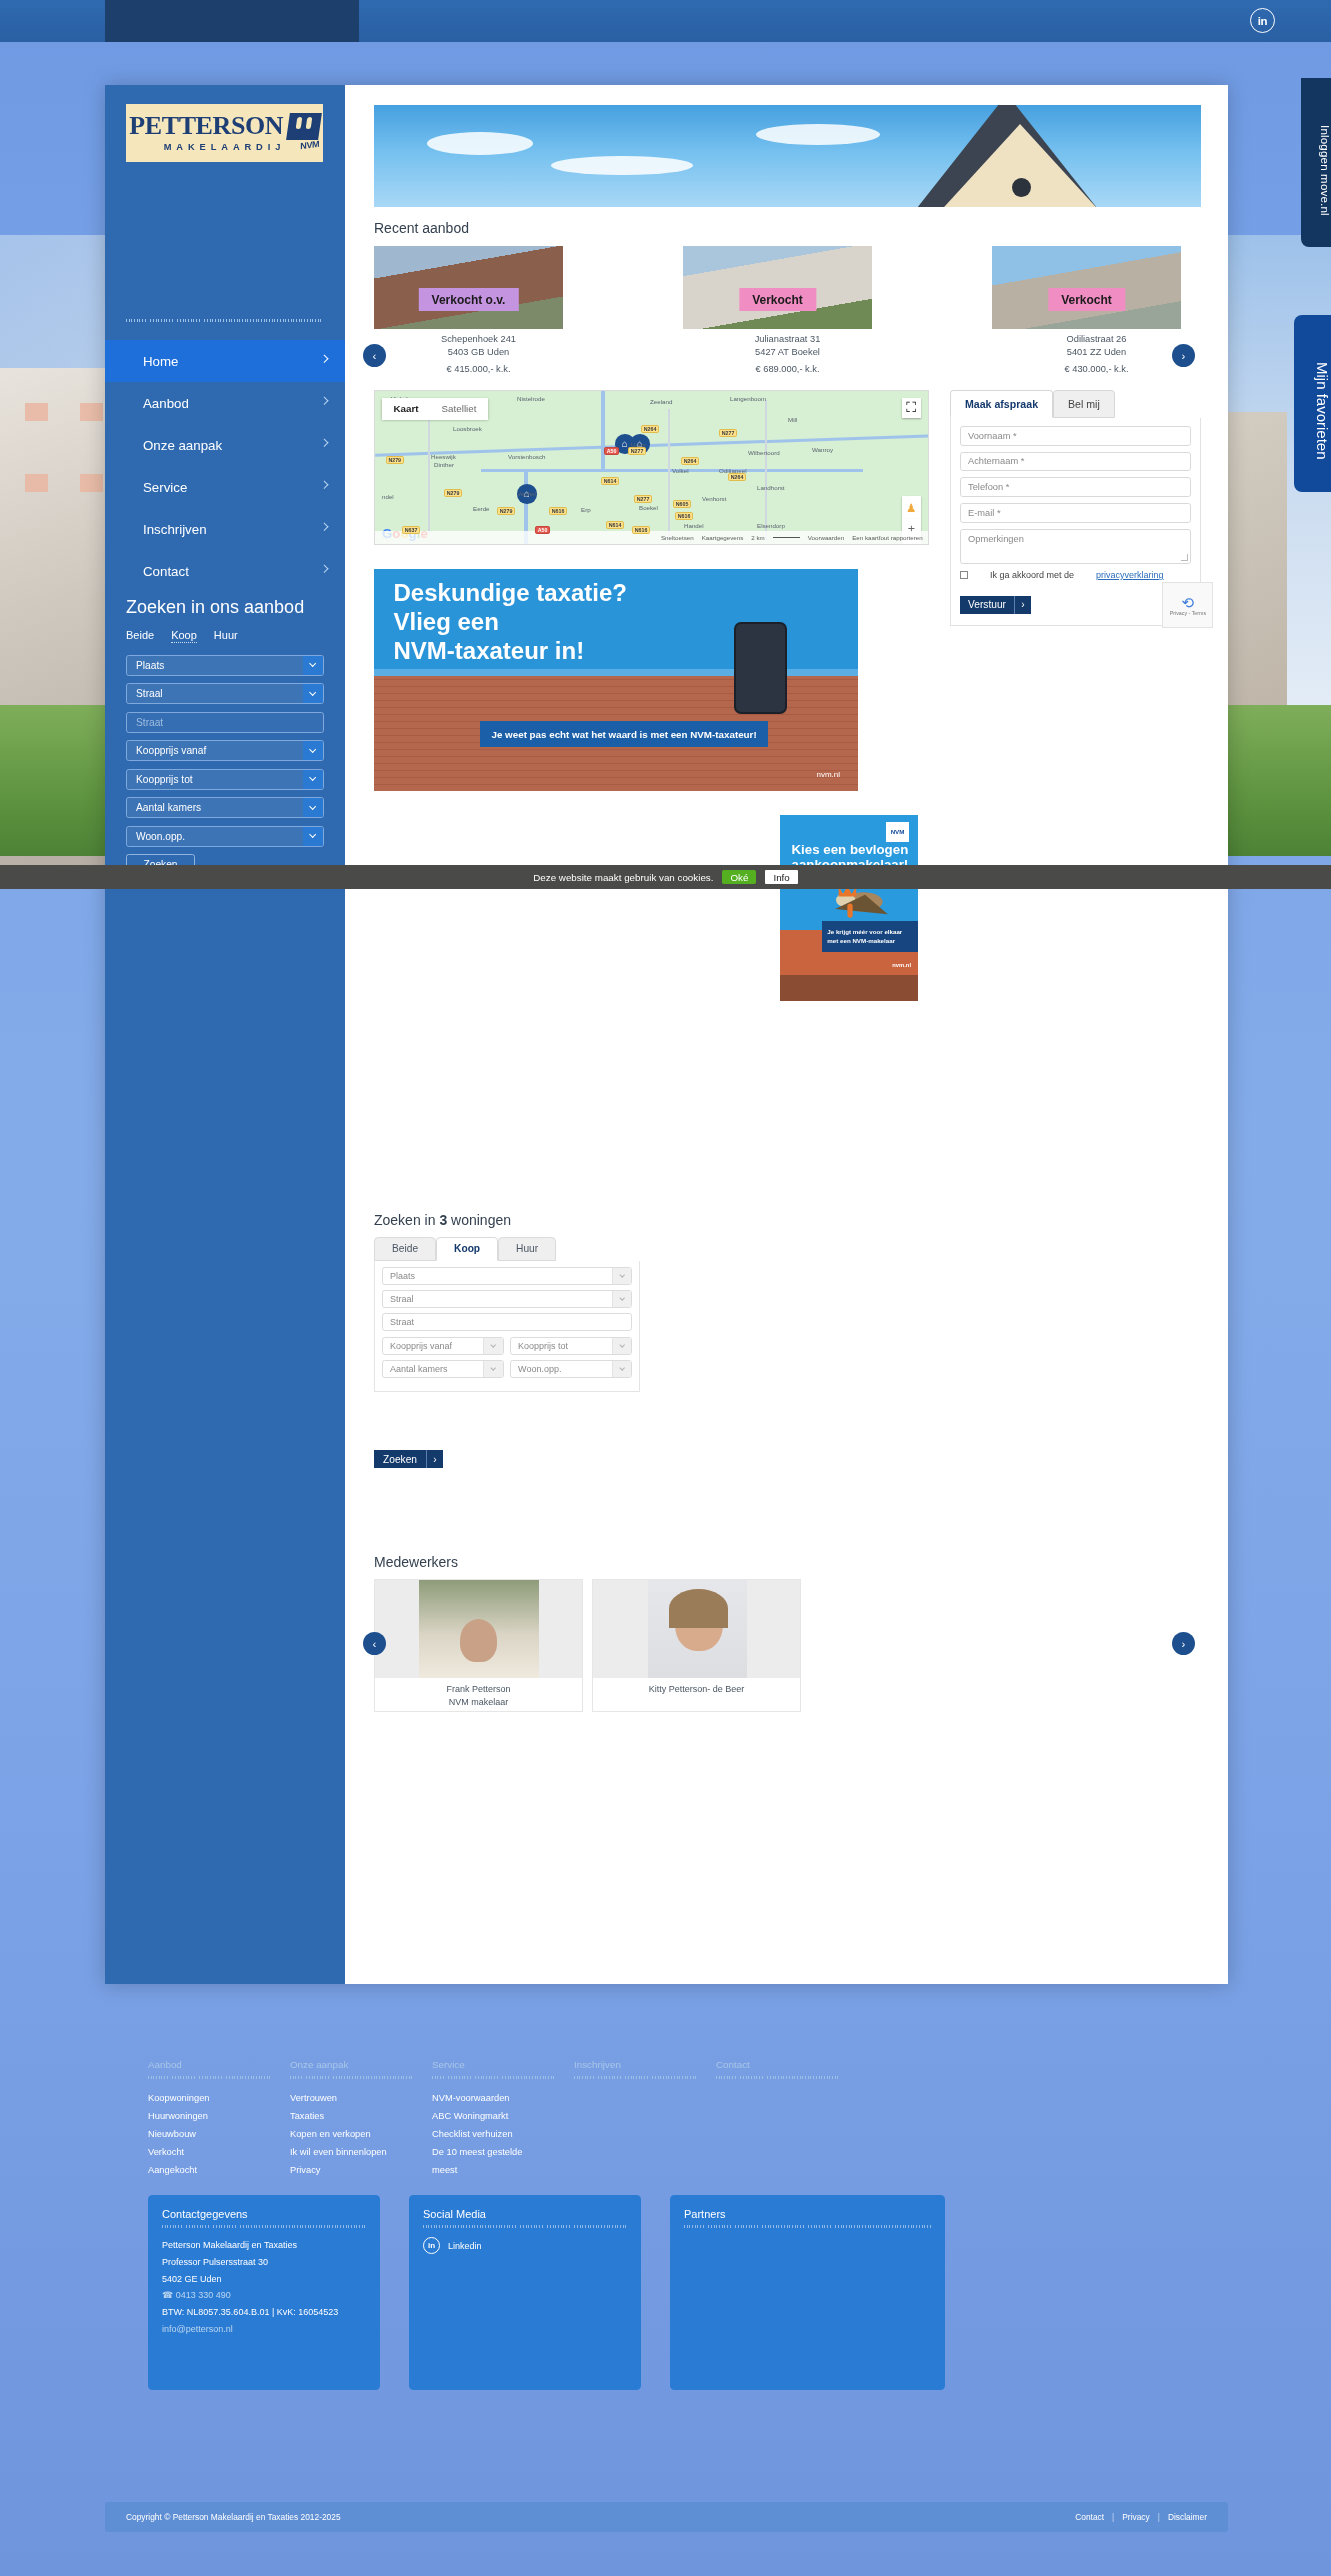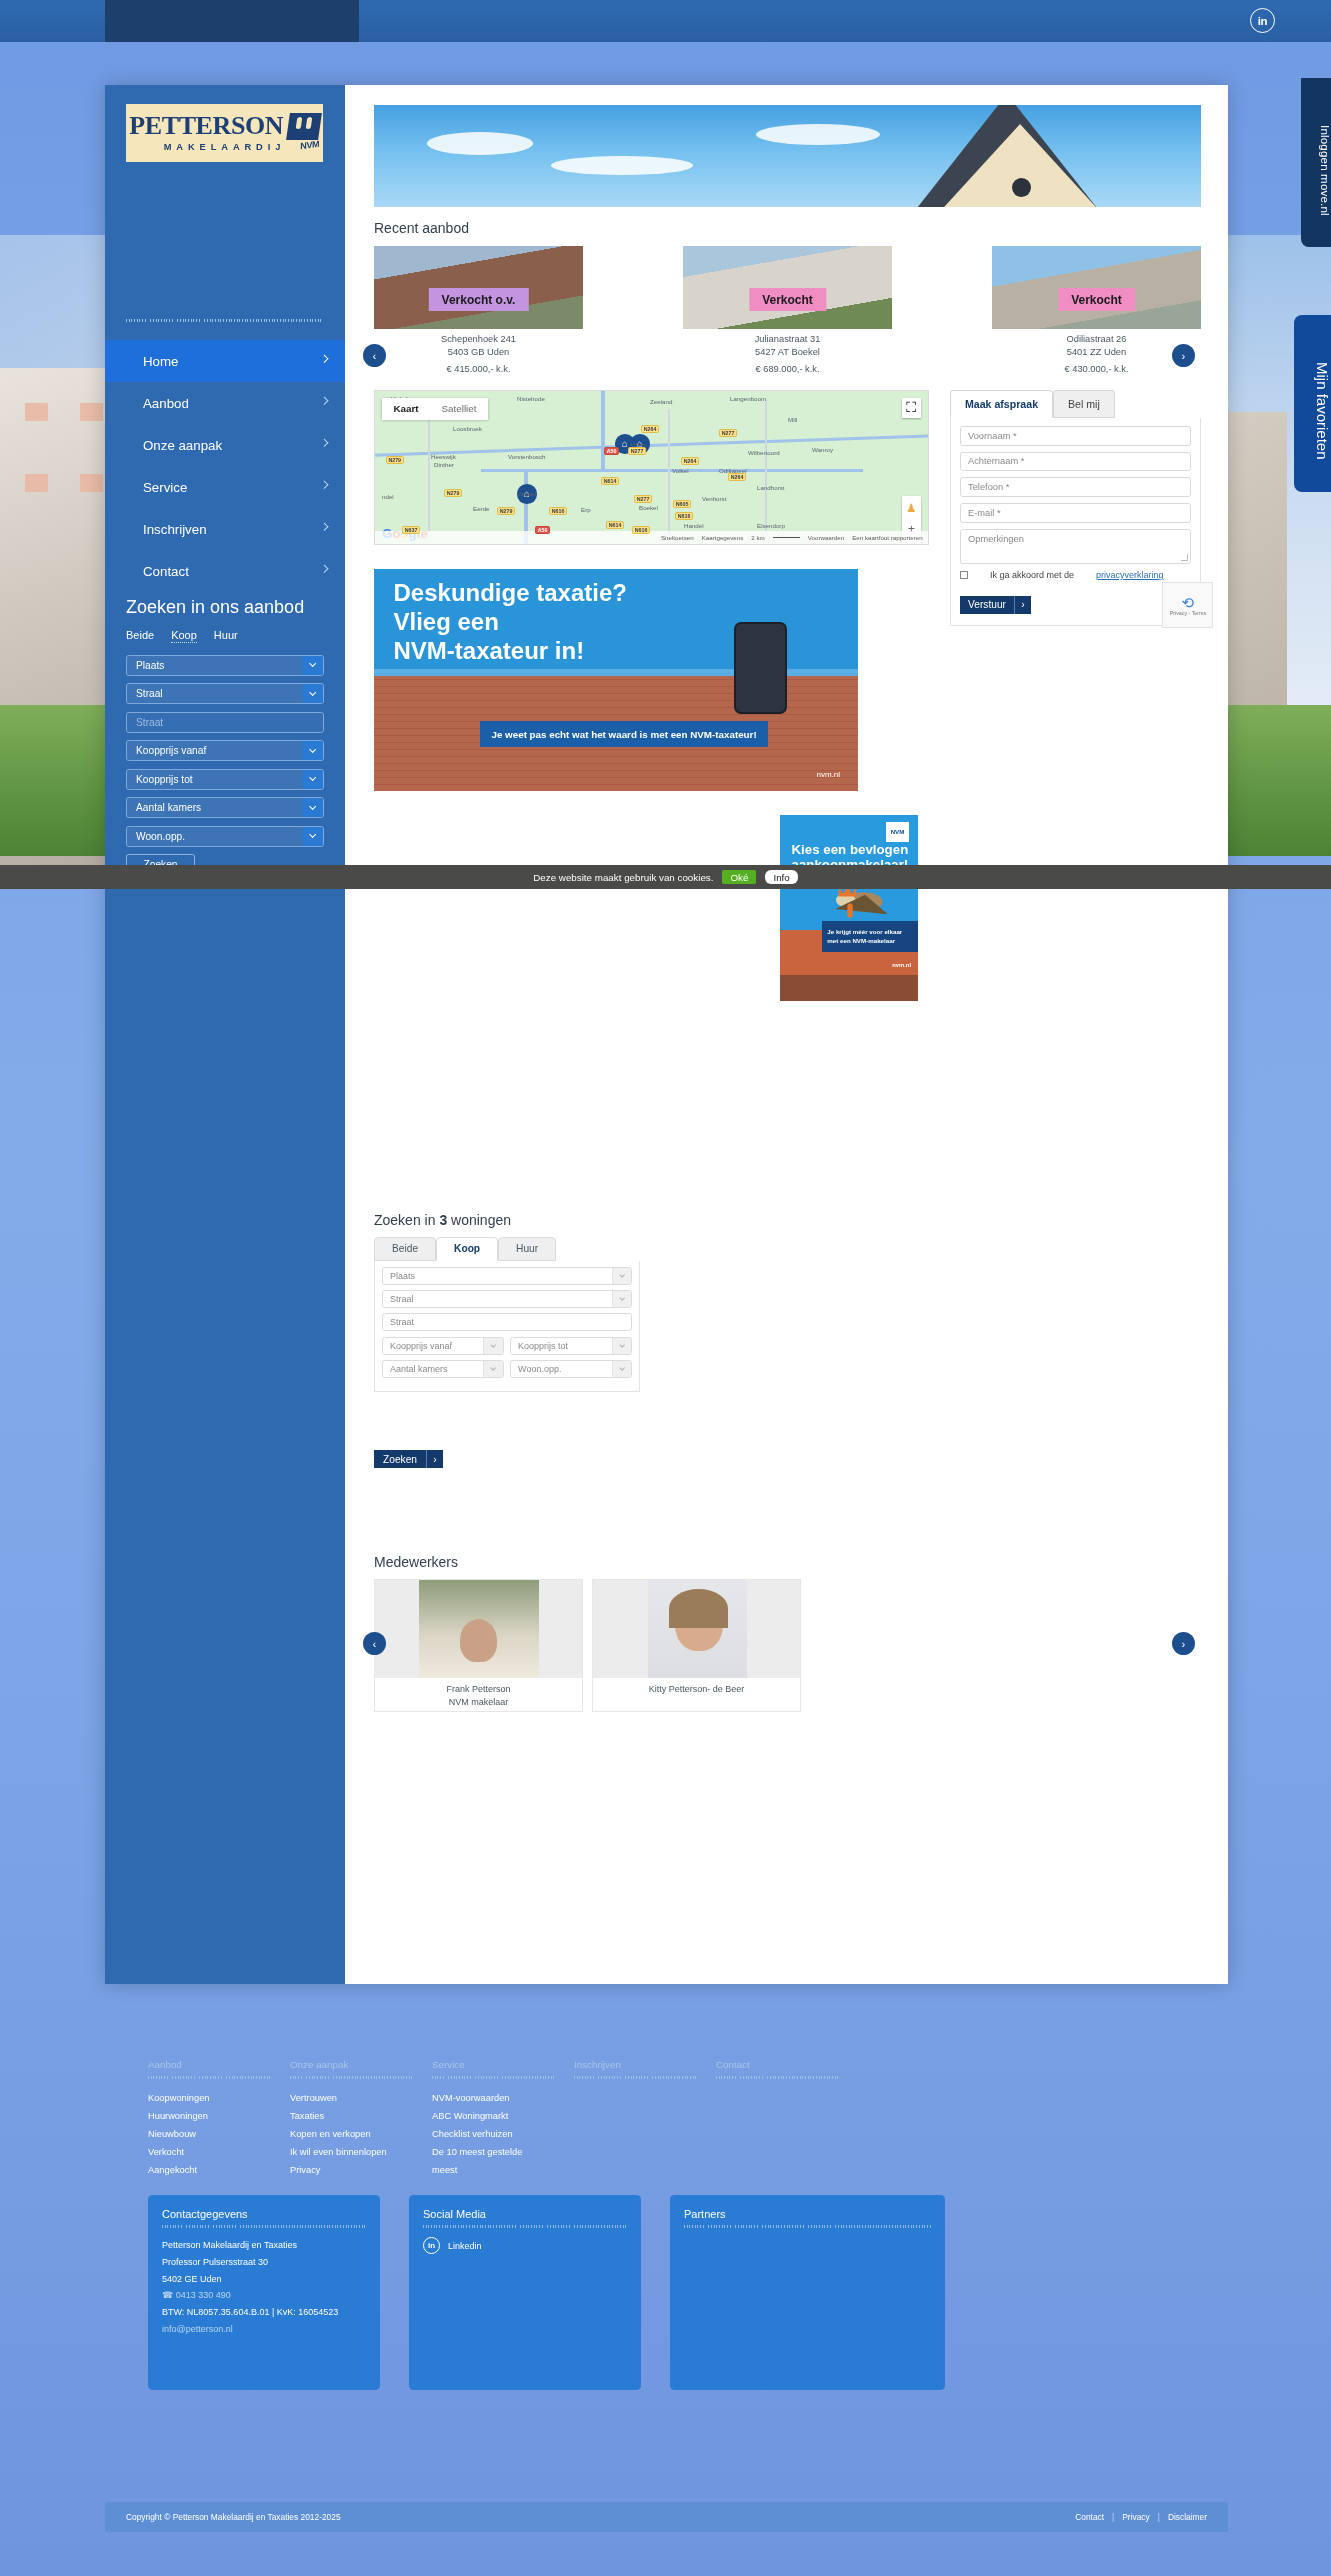--- a/index.html
+++ b/index.html
@@ -191,21 +191,21 @@
   .hero .cloud {
     position:absolute; background:rgba(255,255,255,.85); border-radius:50%;
   }
 
   .sect-title { position:absolute; font-size:14px; color:#33404f; }
 
   
   .listings { position:absolute; left:29px; top:161px; width:827px; height:120px; }
   .card { position:absolute; top:0; width:209px; }
   .card .photo {
-    width:209px; height:83px; position:relative; overflow:hidden;padding-left:33px;
+    width:189px; height:83px; position:relative; overflow:hidden;padding-left:33px;
   }
   .card .badge {
     position:absolute; left:50%; transform:translateX(-50%); bottom:18px;
     padding:4.4px 13.3px; font-size:12px; font-weight:bold; color:#1a1a1a;
     white-space:nowrap;
   }
   .card .info { background:#fff; text-align:center; padding-top:4.4px; }
   .card .addr { font-size:9.3px; color:#4a5663; line-height:1.35; }
   .card .price { font-size:9.3px; color:#4a5663; margin-top:5.3px; }
 
@@ -436,21 +436,21 @@
   .cookie {
     position:absolute; left:0; top:865px; width:1331px; height:24px;
     background:#4a4a49; display:flex; align-items:center; justify-content:center;
     gap:9px; z-index:30;
   }
   .cookie .t { color:#fff; font-size:9.8px; }
   .cookie .ok {
     background:#54b021; color:#fff; font-size:9.8px; padding:1.8px 8px; border-radius:1.8px; cursor:pointer;
   }
   .cookie .info {
-    background:#fff; color:#222; font-size:9.8px; padding:1.8px 8px; border-radius:6px; cursor:pointer;
+    background:#fff; color:#222; font-size:9.8px; padding:1.8px 8px; border-radius:1px; cursor:pointer;
   }
 </style>
 </head>
 <body>
 
 <div class="bg-photo">
   <div class="house-l">
     <div class="win" style="left:25px;top:35px"></div>
     <div class="win" style="left:80px;top:35px"></div>
     <div class="win" style="left:25px;top:106px"></div>

